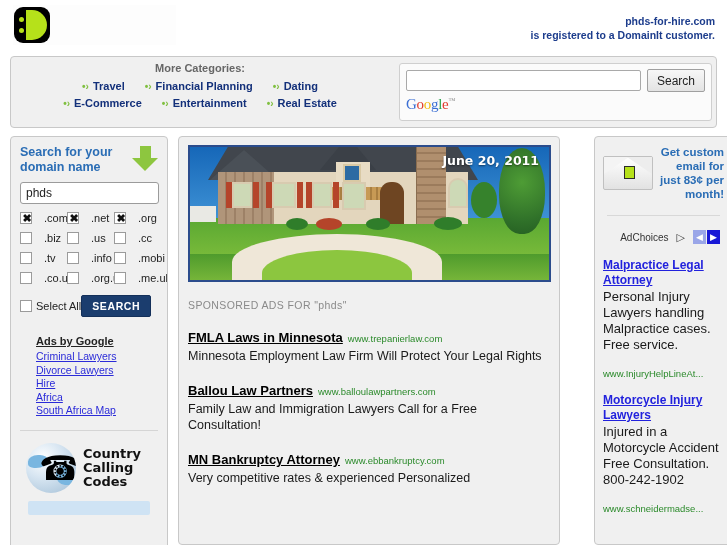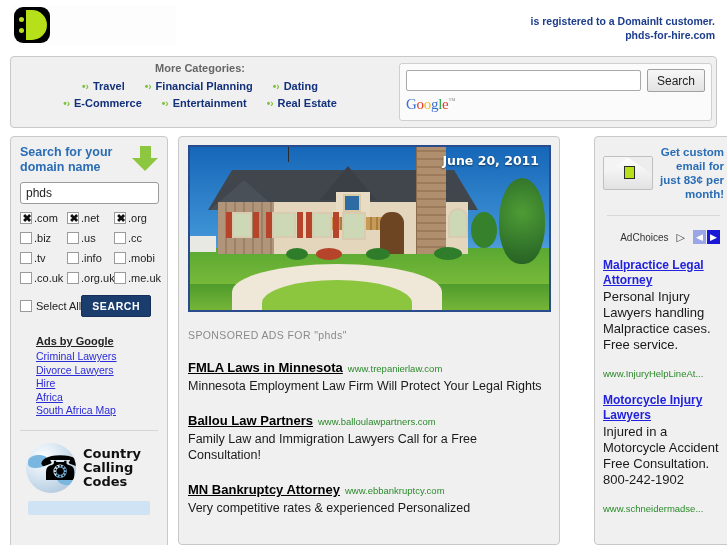--- a/index.html
+++ b/index.html
@@ -134,21 +134,21 @@
   .dom-input {
     margin-top: 7px; width: 139px; height: 22px;
     border: 1px solid #9b9b9b; border-radius: 3px; background: #fff;
     font-size: 12px; padding: 0 5px; color: #222;
     font-family: "Liberation Sans", sans-serif;
   }
   .tld-grid {
     margin-top: 8px; display: grid; grid-template-columns: 47px 47px 47px;
     row-gap: 8px;
   }
-  .tld { display: flex; gap: 2px; font-size: 11px; color: #222; cursor: pointer; }
+  .tld { display: flex; gap: 12px; font-size: 11px; color: #222; cursor: pointer; }
   .cbox {
     width: 12px; height: 12px; background: #fff;
     border: 1px solid #9b9b9b; display: inline-block;
     position: relative; flex: 0 0 auto;
   }
   .cbox.checked::after {
     content: "\2716";
     position: absolute; left: 0; top: -2px; width: 12px;
     text-align: center; font-size: 11px; color: #111; font-weight: bold;
     line-height: 14px;
@@ -198,21 +198,21 @@
     font-size: 13px; font-weight: bold; color: #111; line-height: 14px;
     font-family: "DejaVu Sans", sans-serif; text-align: left;
   }
   .ccc-strip {
     margin: 8px 8px 0 8px; height: 14px; background: #cfe3f4; border-radius: 2px;
   }
 
   
   .mp-inner { padding: 8px 9px; }
   .photo {
-    position: relative; width: 363px; height: 167px;
+    position: relative; width: 363px; height: 137px;
     border: 2px solid #2b4c8c; overflow: hidden;
     background: #2f7fbf;
   }
   .sky { position:absolute; inset:0;
     background: linear-gradient(#1667b8 0%, #3f93d6 55%, #a9cfe8 100%); }
   .lawn { position:absolute; left:0; bottom:0; width:100%; height:62px;
     background: linear-gradient(#5aa832, #8cc63f); }
   .lawn2 { position:absolute; left:0; bottom:0; width:100%; height:26px;
     background: linear-gradient(#4f9b2c, #76b539); }
   .drive { position:absolute; left:42px; bottom:-10px; width:210px; height:56px;
@@ -342,22 +342,22 @@
 
   <div class="header">
     <div class="logo">
       <span class="logo-mark">
         <span class="dseg"></span>
           <span class="dot1"></span>
           <span class="dot2"></span>
       </span>
     </div>
     <div class="reg-info">
+      <div>phds-for-hire.com</div>
       <div>is registered to a DomainIt customer.</div>
-      <div>phds-for-hire.com</div>
     </div>
   </div>
 
   <div class="catbar">
     <div class="cat-left">
       <div class="cat-title">More Categories:</div>
       <div class="cat-rows">
         <div class="cat-row">
           <a class="cat-link">
             <span class="cat-bullet">•›</span>

